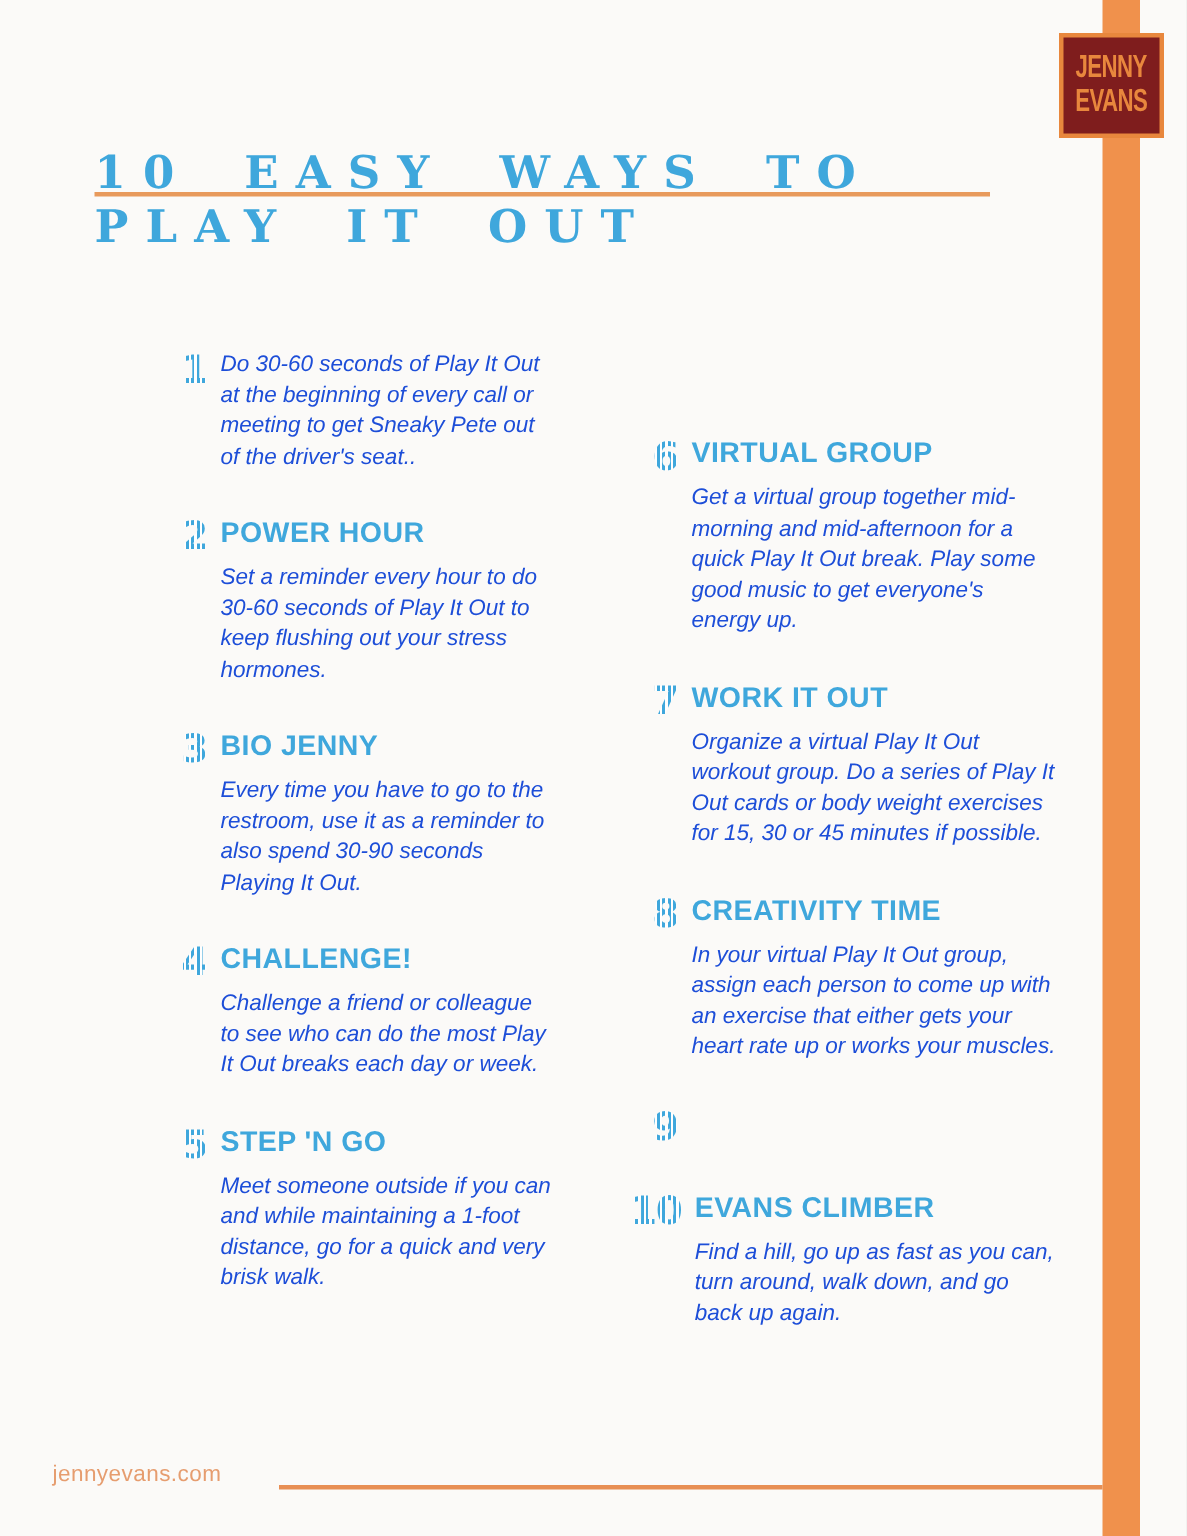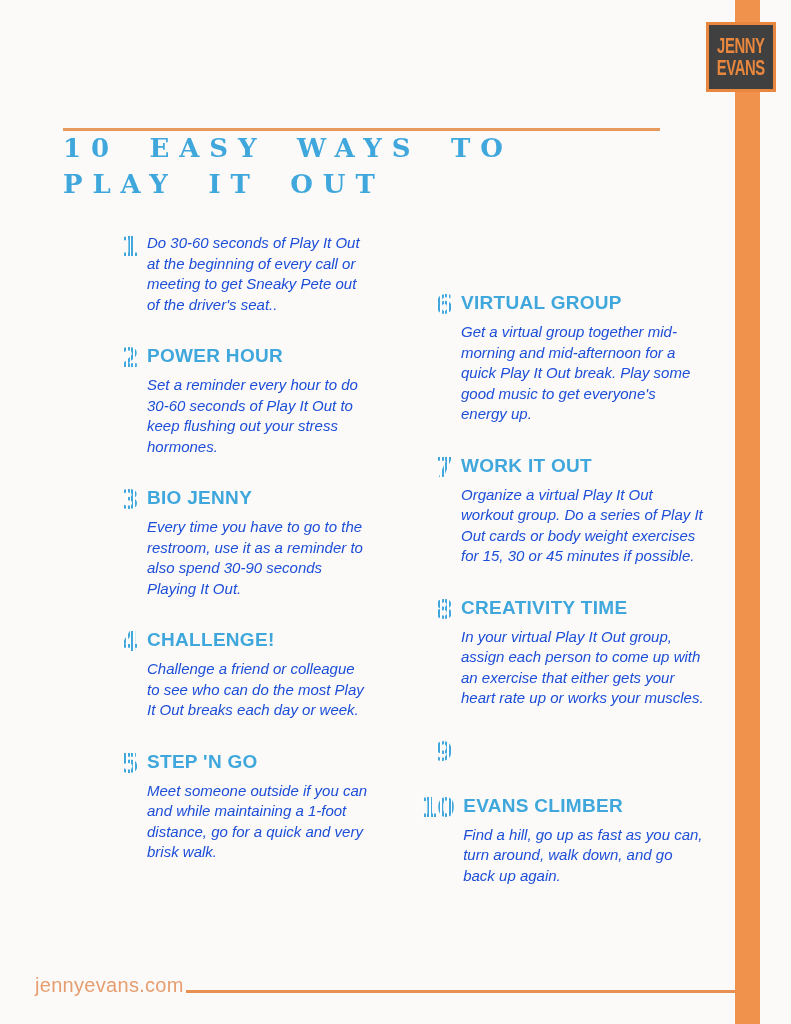--- a/index.html
+++ b/index.html
@@ -21,21 +21,21 @@
     left: 735px; top: 0;
     width: 25px; height: 1024px;
     background: #f0914c;
   }
 
   
   .logo-box {
     position: absolute;
     left: 706px; top: 22px;
     width: 70px; height: 70px;
-    background: #404040;
+    background: #7f1d1d;
     border: 3px solid #e8873d;
     z-index: 2;
     display: flex;
     flex-direction: column;
     align-items: center;
     justify-content: center;
   }
   .logo-text {
     color: #e8873d;
     font-weight: bold;
@@ -47,27 +47,26 @@
     white-space: nowrap;
   }
 
   
   .title {
     position: absolute;
     left: 63px; top: 98px;
     color: #3fa7dc;
     font-family: "DejaVu Serif", "Liberation Serif", serif;
     font-weight: bold;
-    font-size: 26px;
+    font-size: 30px;
     line-height: 36px;
     letter-spacing: 0.38em;
     word-spacing: 0.45em;
     z-index: 2;
     white-space: nowrap;
-    margin-top: 32px;
   }
   .title-rule {
     position: absolute;
     left: 63px; top: 128px;
     width: 597px; height: 3px;
     background: #e89a5c;
     z-index: 1;
   }
 
   
@@ -110,21 +109,21 @@
     line-height: 20.5px;
   }
   .col-left  .item p { width: 222px; }
   .col-right .item p { width: 244px; }
 
   
   .footer-site {
     position: absolute;
     left: 35px; top: 974px;
     color: #e69d6f;
-    font-size: 20px;
+    font-size: 15px;
     letter-spacing: 0.3px;
   }
   .footer-rule {
     position: absolute;
     left: 186px; top: 990px;
     width: 549px; height: 3px;
     background: #e88f54;
   }
 </style>
 </head>

